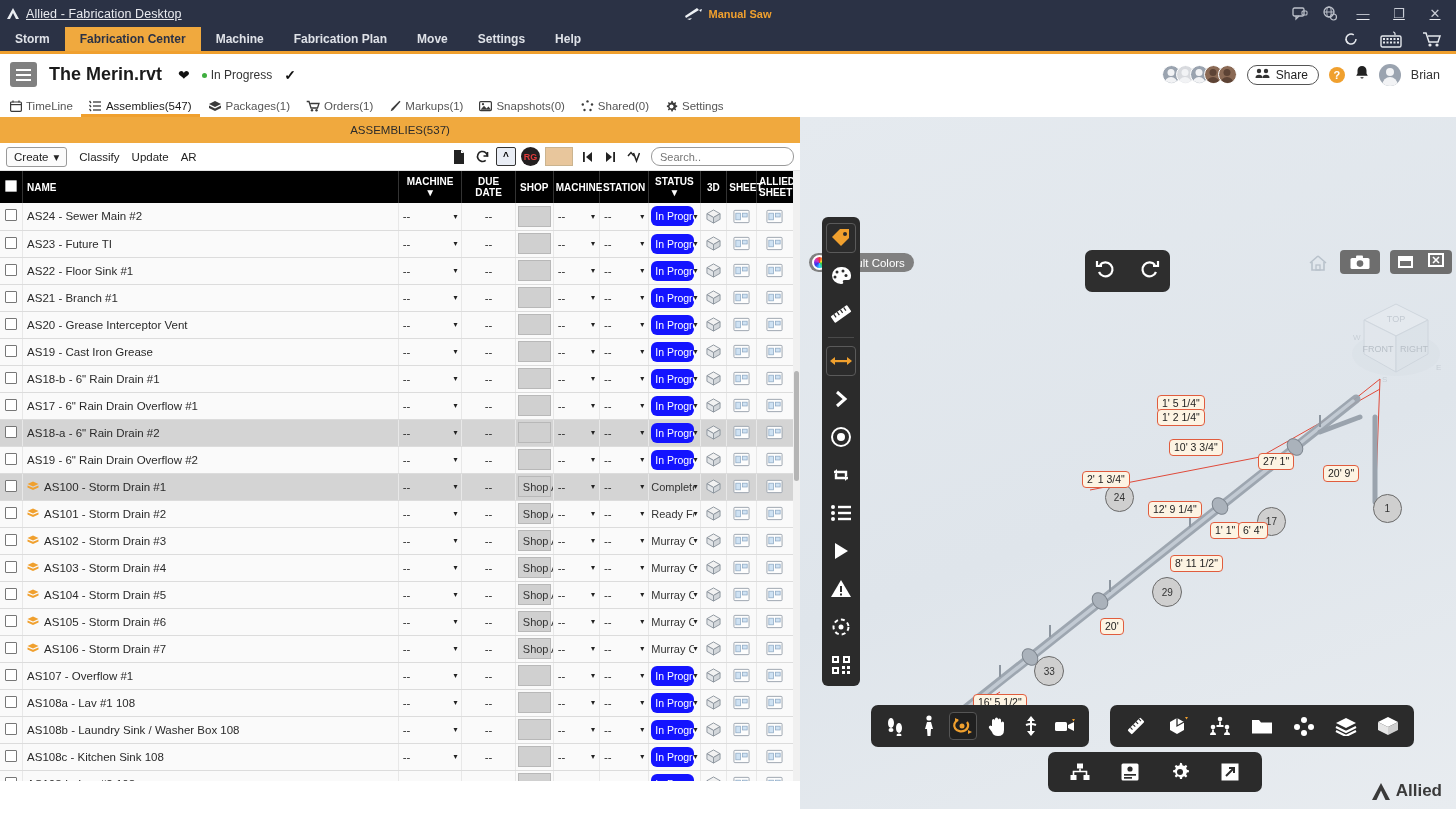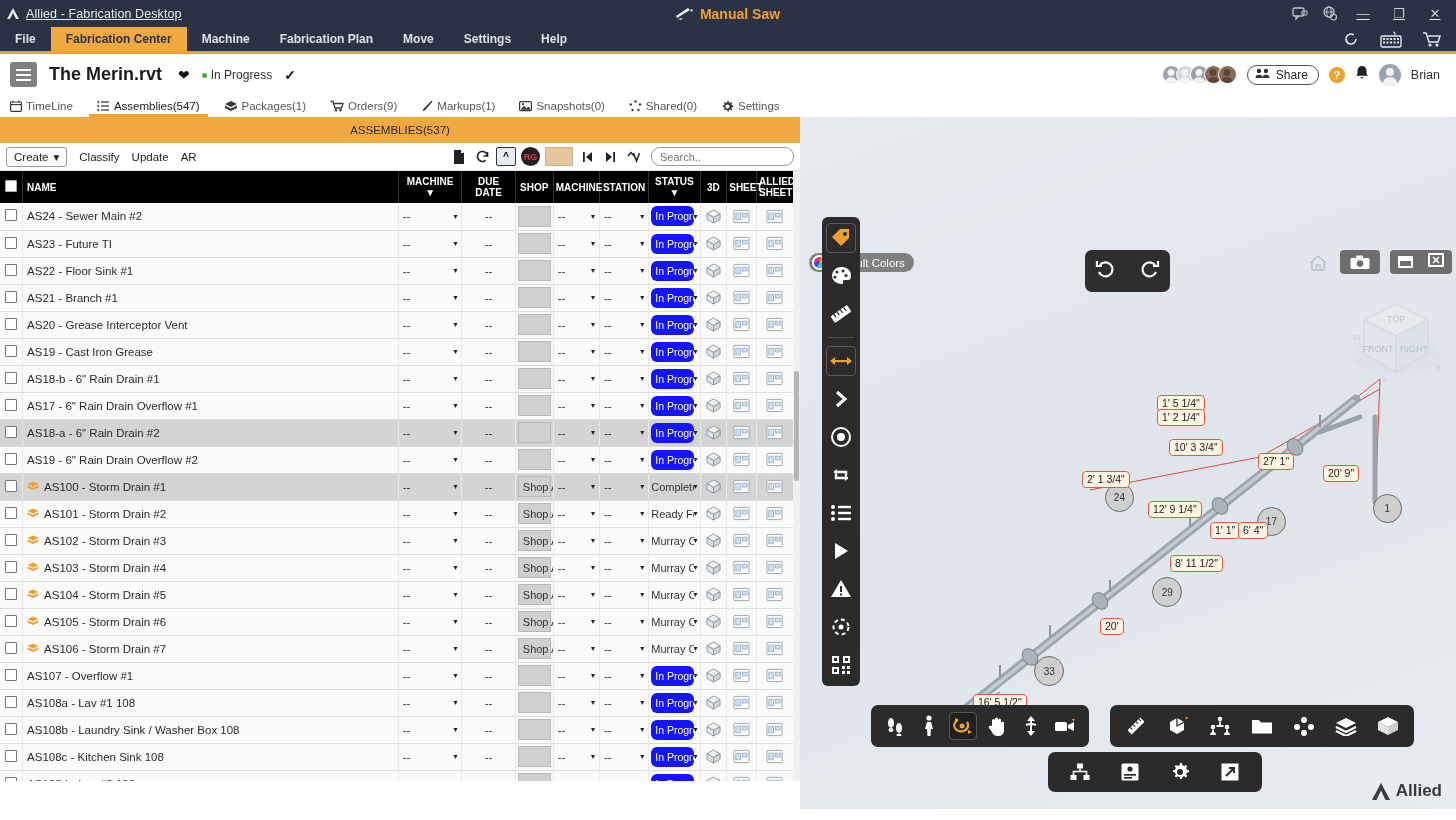--- a/index.html
+++ b/index.html
@@ -17,21 +17,21 @@
     font-size: 12.5px;
     text-decoration: underline;
   }
   .tb-logo { width: 26px; display: flex; align-items: center; justify-content: center; }
   .tb-title { letter-spacing: .1px; }
   .tb-center {
     position: absolute; left: 0; right: 0; top: 0; height: 27px;
     display: flex; align-items: center; justify-content: center; gap: 6px;
     pointer-events: none;
   }
-  .tb-center .machine-name { color: #f0a02e; font-weight: bold; font-size: 14px; pointer-events: auto;}
+  .tb-center .machine-name { color: #f0a02e; font-weight: bold; font-size: 11px; pointer-events: auto;}
   .tb-right { margin-left: auto; display: flex; align-items: center; gap: 10px; padding-right: 8px; }
   .tb-right .ic { width: 20px; height: 20px; display:flex; align-items:center; justify-content:center; opacity:.85;}
   .winbtn { width: 26px; height: 27px; display: flex; align-items: center; justify-content: center; font-size: 13px; color: #c9cdd6; }
 
   
   .menubar {
     height: 27px; background: #2b3245; display: flex; align-items: stretch;
     position: relative; border-bottom: 3px solid #f0a02e;
   }
   .menu-item {
@@ -78,21 +78,21 @@
     display: flex; align-items: center; gap: 6px; font-size: 12px; color:#222; background:#fff;
   }
   .help-ic { width:16px; height:16px; border-radius:50%; background:#f0a02e; color:#fff;
              font-size:11px; font-weight:bold; display:flex; align-items:center; justify-content:center;}
   .user-av { width: 22px; height: 22px; border-radius: 50%; background: #9aa3af; position:relative; overflow:hidden;}
   .user-av::after { content:""; position:absolute; left:50%; top:4px; width:8px;height:8px;border-radius:50%;background:#f2f3f5;transform:translateX(-50%);}
   .user-av::before { content:""; position:absolute; left:50%; top:13px; width:15px;height:10px;border-radius:8px 8px 0 0;background:#f2f3f5;transform:translateX(-50%);}
   .user-name { font-size: 12.5px; color: #333; }
 
   
-  .tabsrow { height: 22px; background:#fff; display: flex; align-items: center; padding-left: 2px; gap: 8px; }
+  .tabsrow { height: 22px; background:#fff; display: flex; align-items: center; padding-left: 2px; gap: 0; }
   .tab {
     display: flex; align-items: center; gap: 4px; padding: 0 8px; height: 22px;
     font-size: 11.5px; color: #555;
   }
   .tab.active { color: #1a1a1a; box-shadow: inset 0 -3px 0 0 #f0a02e; }
   .tab .ic { display: flex; align-items: center; color:#3a3a3a; }
 
   
   .main { display: flex; height: 692px; }
   .left { width: 800px; position: relative; background:#fff; }
@@ -239,21 +239,21 @@
           <circle cx="11.5" cy="11" r="3" fill="none" stroke="#d6dae2" stroke-width="1.2"></circle>
         </svg>
     </span>
     <span class="winbtn">—</span>
     <span class="winbtn">❐</span>
     <span class="winbtn">✕</span>
   </div>
 </div>
 
 <div class="menubar">
-  <div class="menu-item">File</div>
+  <div class="menu-item">Storm</div>
   <div class="menu-item active">Fabrication Center</div>
   <div class="menu-item">Machine</div>
   <div class="menu-item">Fabrication Plan</div>
   <div class="menu-item">Move</div>
   <div class="menu-item">Settings</div>
   <div class="menu-item">Help</div>
   <div class="menu-right">
     <span class="ic">
       <svg width="18" height="18" viewBox="0 0 18 18">
           <path d="M14 9 a5 5 0 1 1 -2.2 -4.1" fill="none" stroke="#e4e7ec" stroke-width="1.5"></path>
@@ -366,21 +366,21 @@
     <span>Packages(1)</span>
   </div>
   <div class="tab">
     <span class="ic">
         <svg width="14" height="12" viewBox="0 0 14 12">
           <path d="M0.7 1.5 h2.3 l2 6.5 h6.5 l1.5 -4.5 h-8.6" fill="none" stroke="#3a3a3a" stroke-width="1.3"></path>
           <circle cx="6" cy="10.3" r="1.2" fill="#3a3a3a"></circle>
           <circle cx="10.5" cy="10.3" r="1.2" fill="#3a3a3a"></circle>
         </svg>
       </span>
-    <span>Orders(9)</span>
+    <span>Orders(1)</span>
   </div>
   <div class="tab">
     <span class="ic">
         <svg width="12" height="12" viewBox="0 0 12 12">
           <path d="M10.5 0.8 l1 1 -7.5 8.5 -2.3 0.9 0.8 -2.4z" fill="#3a3a3a"></path>
         </svg>
       </span>
     <span>Markups(1)</span>
   </div>
   <div class="tab">

